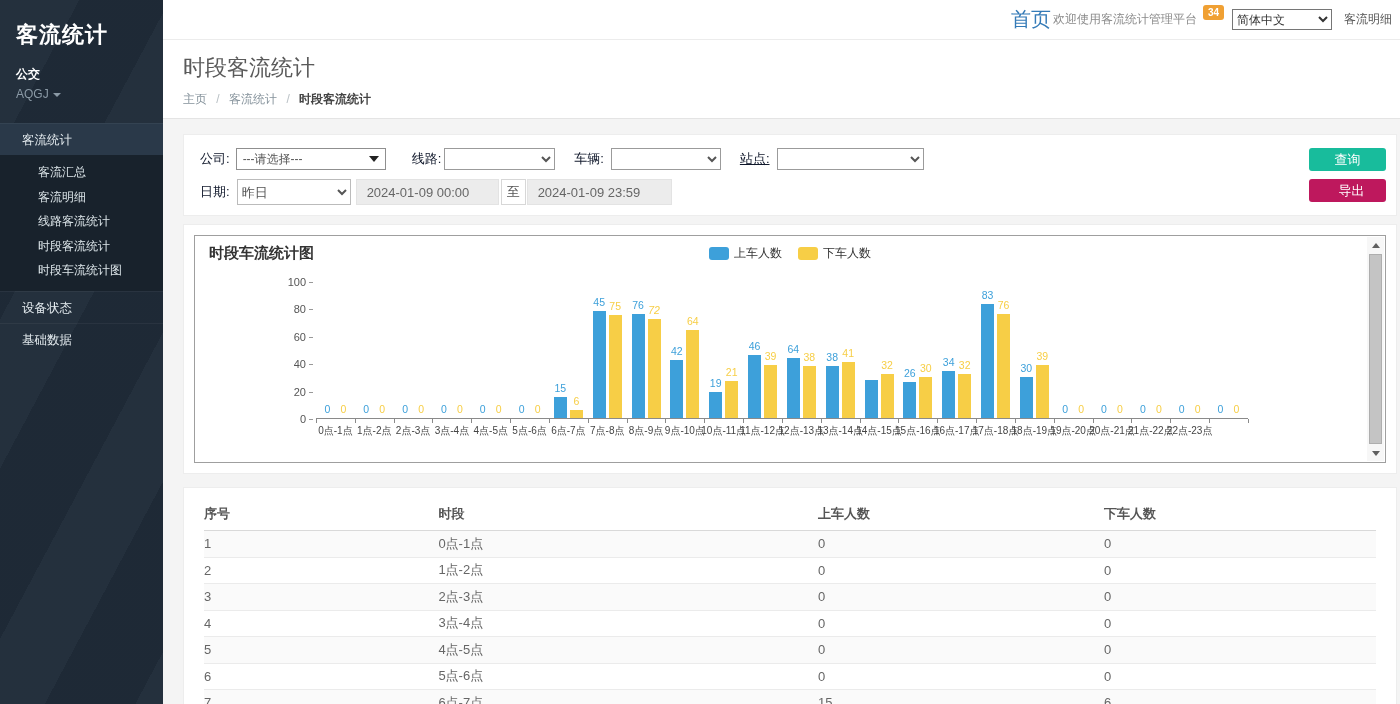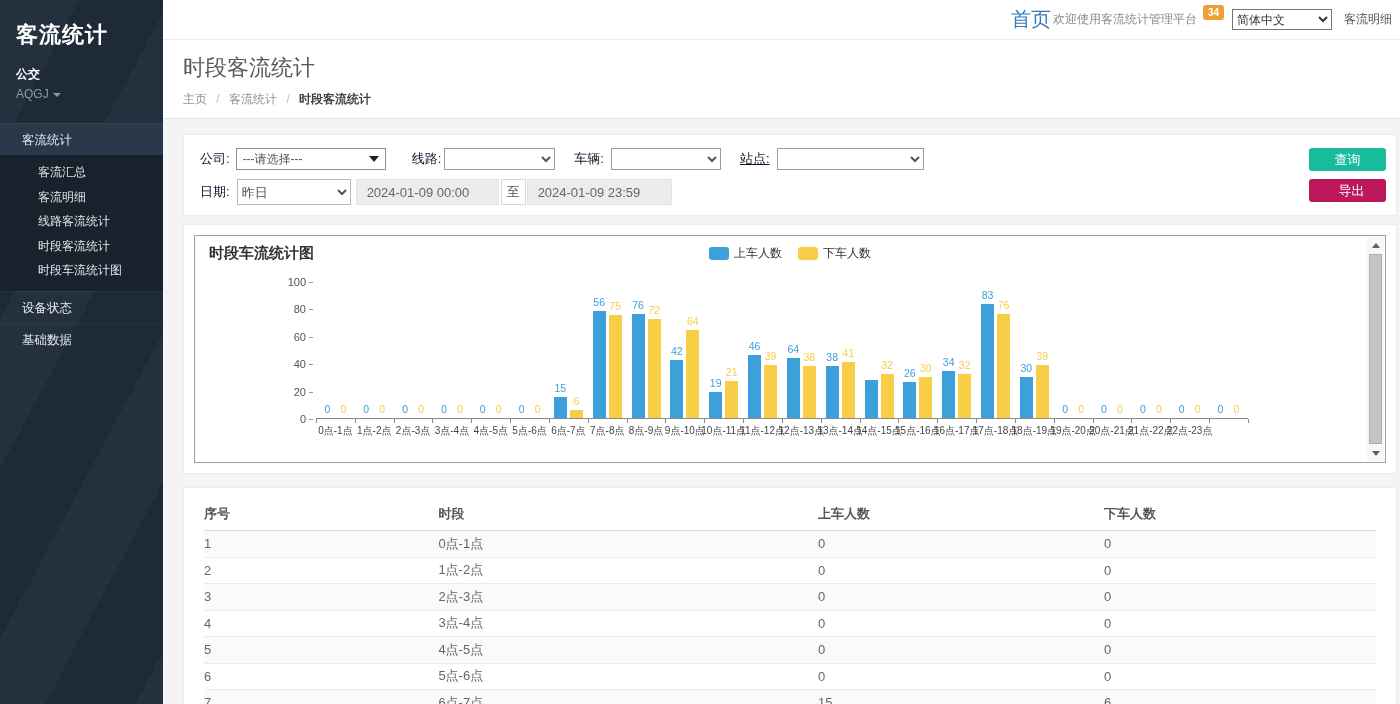--- a/index.html
+++ b/index.html
@@ -269,21 +269,21 @@
                   <div class="bar-label" style="bottom: 23.55px; color: rgb(61, 160, 218);">15</div>
                 </div>
                 <div class="barwrap">
                   <div class="bar" style="height: 8.22px; background: rgb(247, 206, 70);"></div>
                   <div class="bar-label" style="bottom: 11.22px; color: rgb(247, 206, 70);">6</div>
                 </div>
               </div>
               <div class="cat">
                 <div class="barwrap">
                   <div class="bar" style="height: 106.86px; background: rgb(61, 160, 218);"></div>
-                  <div class="bar-label" style="bottom: 109.86px; color: rgb(61, 160, 218);">56</div>
+                  <div class="bar-label" style="bottom: 109.86px; color: rgb(61, 160, 218);">45</div>
                 </div>
                 <div class="barwrap">
                   <div class="bar" style="height: 102.75px; background: rgb(247, 206, 70);"></div>
                   <div class="bar-label" style="bottom: 105.75px; color: rgb(247, 206, 70);">75</div>
                 </div>
               </div>
               <div class="cat">
                 <div class="barwrap">
                   <div class="bar" style="height: 104.12px; background: rgb(61, 160, 218);"></div>
                   <div class="bar-label" style="bottom: 107.12px; color: rgb(61, 160, 218);">76</div>

